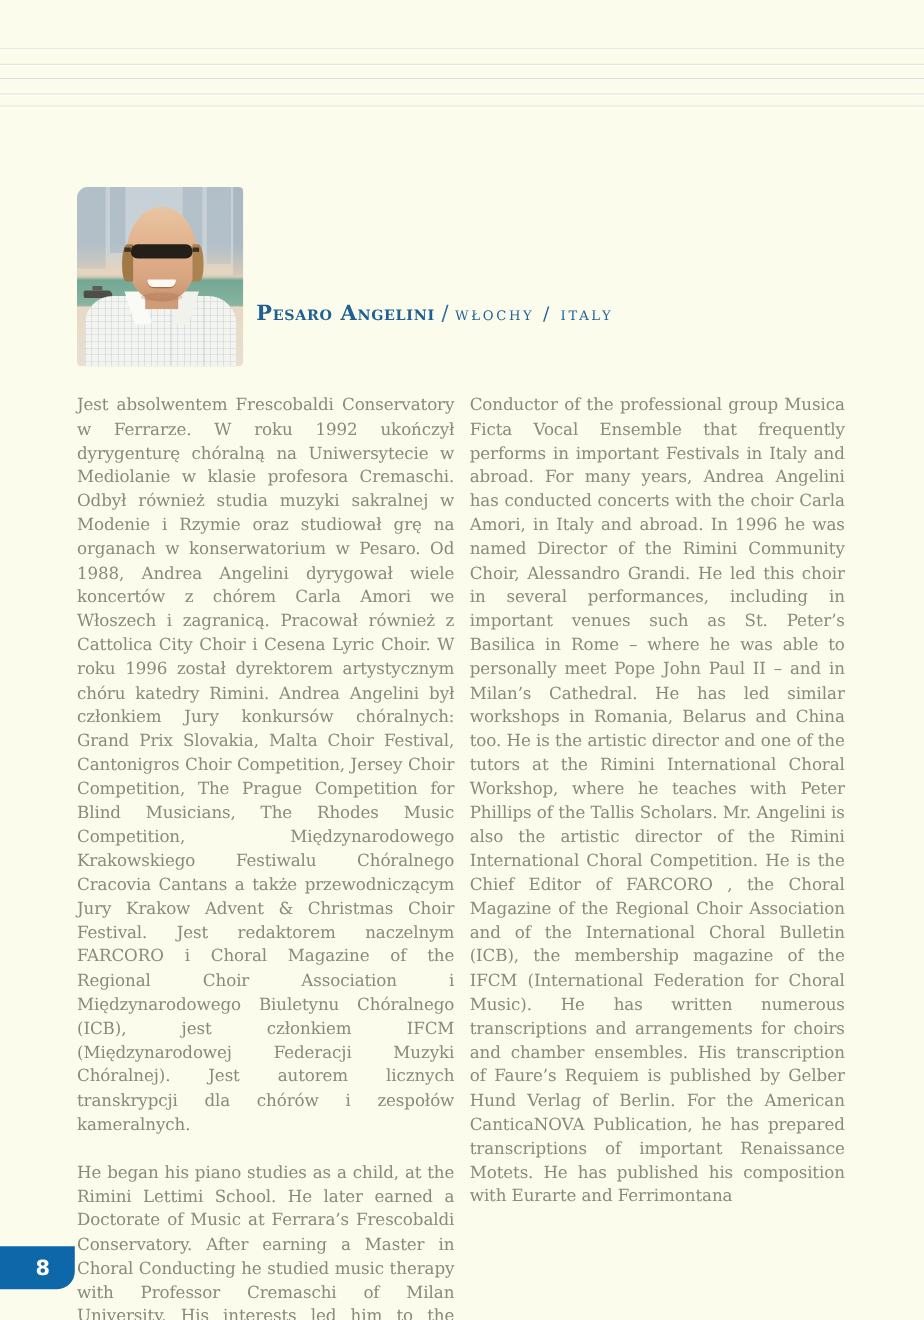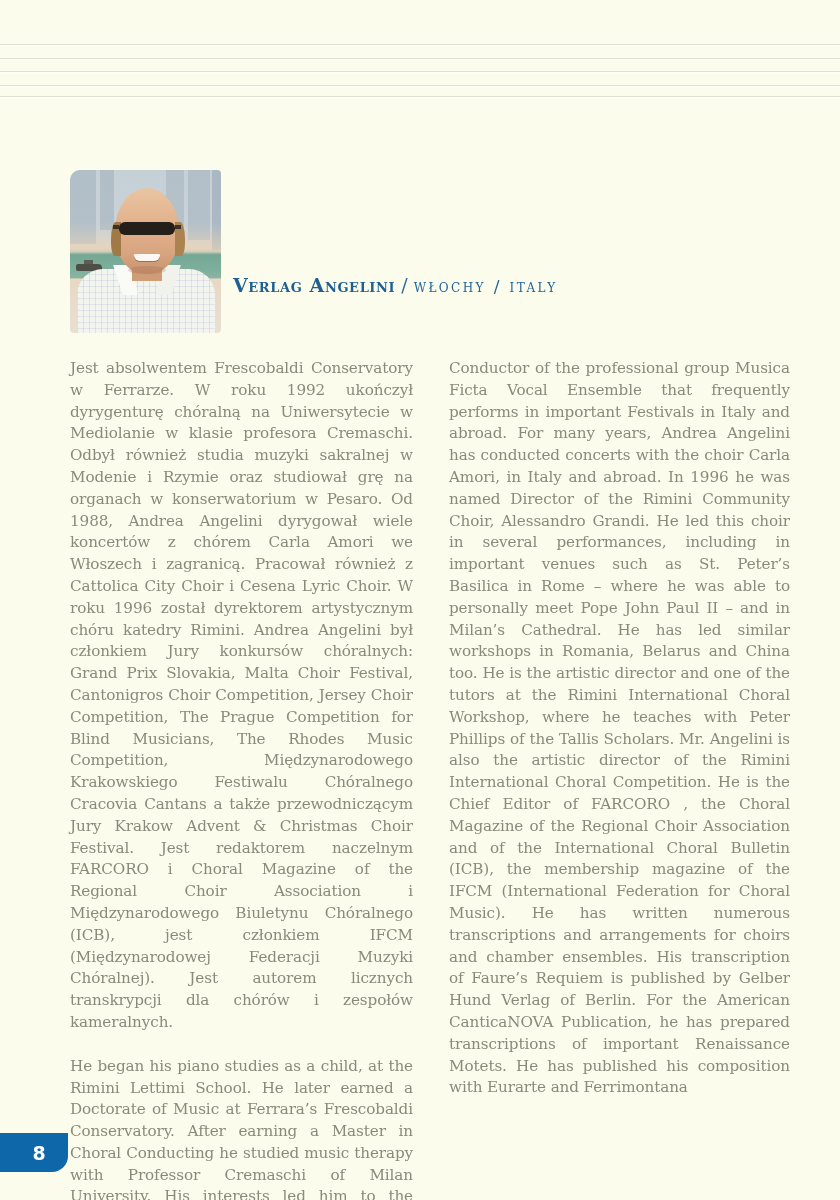--- a/index.html
+++ b/index.html
@@ -74,21 +74,21 @@
   .heading .locale{font-size:17px;font-weight:400;letter-spacing:2.4px;color:#22659b;margin-top:29px;}
 
   
   .col{
     position:absolute;top:358px;
     font-size:15.2px;line-height:21.8px;letter-spacing:-.1px;
     color:var(--body-text);
     text-align:justify;
   }
   .col-left{left:70px;width:343px;}
-  .col-right{left:449px;width:341px;}
+  .col-right{left:427px;width:341px;}
   .col p + p{margin-top:22px;}
 
   
   .page-tab{
     position:absolute;left:0;top:1133px;width:68px;height:39px;
     background:var(--accent-blue);
     border-radius:0 0 16px 0;
     display:flex;align-items:center;justify-content:center;
     padding-left:10px;
   }
@@ -122,21 +122,21 @@
     <div class="neck"></div>
     <div class="head"></div>
     <div class="hair-l"></div>
     <div class="hair-r"></div>
     <div class="glasses"></div>
     <div class="smile"></div>
     <div class="chin-sh"></div>
   </div>
 
   <div class="heading">
-    <span class="name">Verlag Angelini</span><span class="sep"> / </span><span class="locale">włochy / italy</span>
+    <span class="name">Pesaro Angelini</span><span class="sep"> / </span><span class="locale">włochy / italy</span>
   </div>
 
   <div class="col col-left">
     <p lang="pl">Jest absolwentem Frescobaldi Conservatory w Ferrarze. W roku 1992 ukończył dyrygenturę chóralną na Uniwersytecie w Mediolanie w klasie profesora Cremaschi. Odbył również studia muzyki sakralnej w Modenie i Rzymie oraz studiował grę na organach w konserwatorium w Pesaro. Od 1988, Andrea Angelini dyrygował wiele koncertów z chórem Carla Amori we Włoszech i zagranicą. Pracował również z Cattolica City Choir i Cesena Lyric Choir. W roku 1996 został dyrektorem artystycznym chóru katedry Rimini. Andrea Angelini był członkiem Jury konkursów chóralnych: Grand Prix Slovakia, Malta Choir Festival, Cantonigros Choir Competition, Jersey Choir Competition, The Prague Competition for Blind Musicians, The Rhodes Music Competition, Międzynarodowego Krakowskiego Festiwalu Chóralnego Cracovia Cantans a także przewodniczącym Jury Krakow Advent &amp; Christmas Choir Festival. Jest redaktorem naczelnym FARCORO i Choral Magazine of the Regional Choir Association i Międzynarodowego Biuletynu Chóralnego (ICB), jest członkiem IFCM (Międzynarodowej Federacji Muzyki Chóralnej). Jest autorem licznych transkrypcji dla chórów i zespołów kameralnych.</p>
     <p lang="en">He began his piano studies as a child, at the Rimini Lettimi School. He later earned a Doctorate of Music at Ferrara’s Frescobaldi Conservatory. After earning a Master in Choral Conducting he studied music therapy with Professor Cremaschi of Milan University. His interests led him to the choral field, and he earned a Bachelor studying at the International Art Academy in Rome with Fulvio Angius. He also studied organ at Pesaro’s Conservatory of Music. Finally he got his PHD in Choral Music at the Cesena Conservatoire of Music. He is the Artistic Director and</p>
   </div>
 
   <div class="col col-right">
     <p lang="en">Conductor of the professional group Musica Ficta Vocal Ensemble that frequently performs in important Festivals in Italy and abroad. For many years, Andrea Angelini has conducted concerts with the choir Carla Amori, in Italy and abroad. In 1996 he was named Director of the Rimini Community Choir, Alessandro Grandi. He led this choir in several performances, including in important venues such as St. Peter’s Basilica in Rome – where he was able to personally meet Pope John Paul II – and in Milan’s Cathedral. He has led similar workshops in Romania, Belarus and China too. He is the artistic director and one of the tutors at the Rimini International Choral Workshop, where he teaches with Peter Phillips of the Tallis Scholars. Mr. Angelini is also the artistic director of the Rimini International Choral Competition. He is the Chief Editor of FARCORO , the Choral Magazine of the Regional Choir Association and of the International Choral Bulletin (ICB), the membership magazine of the IFCM (International Federation for Choral Music). He has written numerous transcriptions and arrangements for choirs and chamber ensembles. His transcription of Faure’s Requiem is published by Gelber Hund Verlag of Berlin. For the American CanticaNOVA Publication, he has prepared transcriptions of important Renaissance Motets. He has published his composition with Eurarte and Ferrimontana</p>
   </div>

